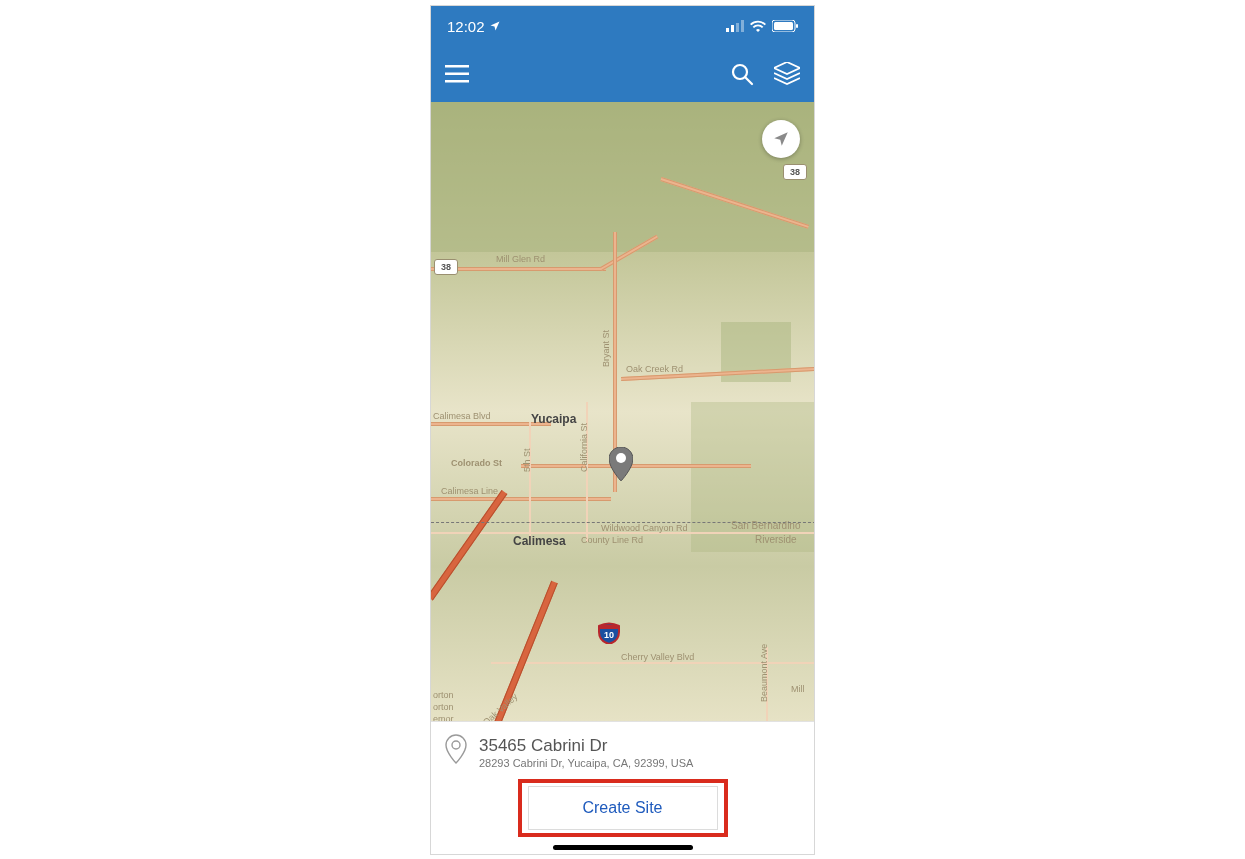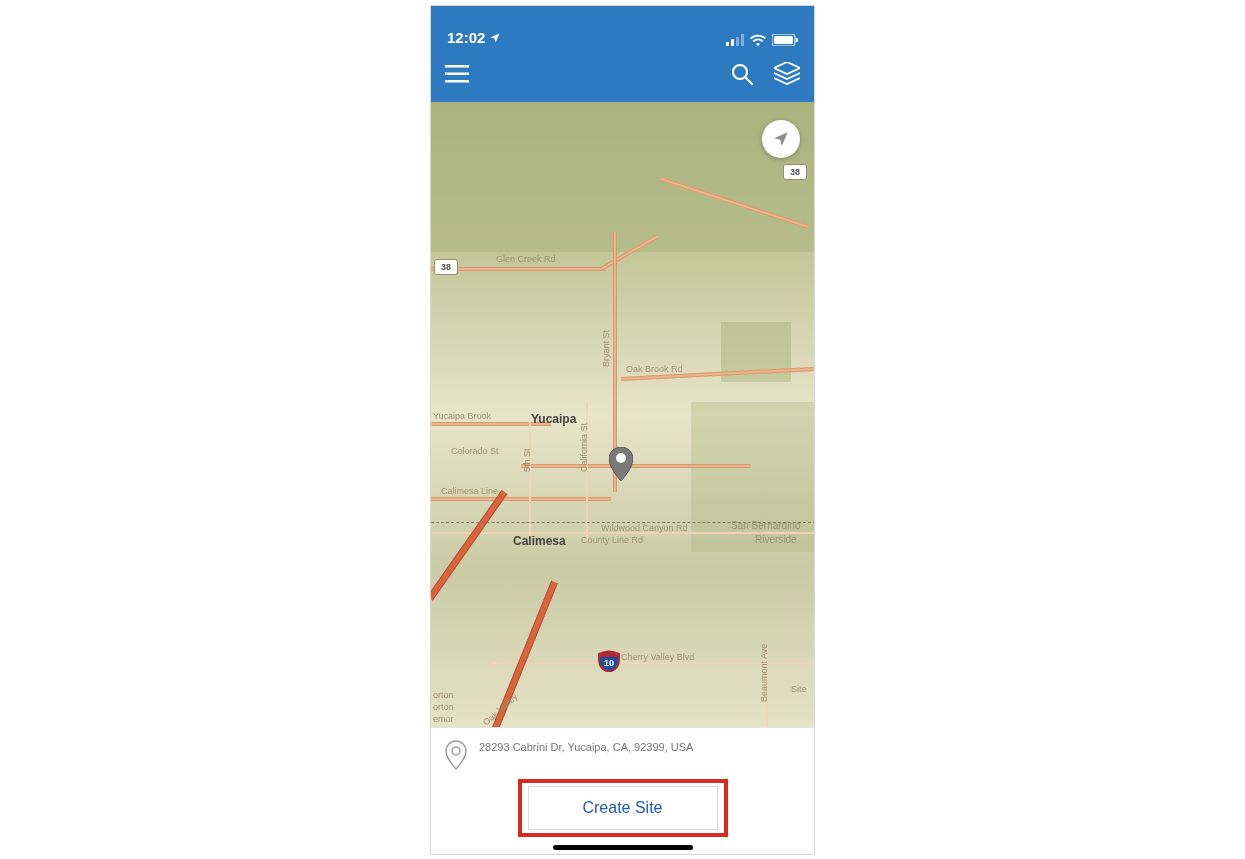--- a/index.html
+++ b/index.html
@@ -22,25 +22,25 @@
     display: flex;
     flex-direction: column;
   }
 
   
   .status-bar {
     height: 40px;
     background: #2e7ac0;
     color: #fff;
     display: flex;
-    align-items: flex-end;
+    align-items: center;
     justify-content: space-between;
     padding: 0 16px;
     font-size: 15px;
-    font-weight: 700;
+    font-weight: 400;
   }
   .status-left { display: flex; align-items: center; gap: 4px; }
   .status-right { display: flex; align-items: center; gap: 6px; }
   .status-right svg { display: block; }
 
   
   .nav-bar {
     height: 56px;
     background: #2e7ac0;
     display: flex;
@@ -263,42 +263,42 @@
     <div class="road-h minor" style="left:60px;top:560px;width:325px;"></div>
     <div class="road-v minor" style="left:335px;top:545px;height:90px;"></div>
 
     <div class="freeway" style="left:70px;top:390px;height:130px;transform:rotate(35deg);"></div>
     <div class="freeway" style="left:120px;top:480px;height:180px;transform:rotate(22deg);"></div>
 
     <div class="powerline" style="left:0;top:420px;width:385px;"></div>
 
     <div class="road-shield" style="left:3px;top:157px;">38</div>
     <div class="road-shield" style="left:352px;top:62px;">38</div>
-    <div class="interstate" style="left:159px;top:548px;padding-left:8px;">
+    <div class="interstate" style="left:159px;top:520px;padding-left:8px;">
       <svg width="22" height="22" viewBox="0 0 22 22">
         <path d="M1 4 Q11 -1 21 4 L21 10 Q21 19 11 22 Q1 19 1 10 Z" fill="#1b4fa0" stroke="#b8272d" stroke-width="2"></path>
         <rect x="2" y="3" width="18" height="4" fill="#b8272d"></rect>
         <text x="11" y="16" text-anchor="middle" fill="#fff" font-size="9" font-weight="700">10</text>
       </svg>
     </div>
 
-    <span class="map-label" style="left:65px;top:152px;">Glen Creek Rd</span>
-    <span class="map-label" style="left:195px;top:262px;">Oak Brook Rd</span>
+    <span class="map-label" style="left:65px;top:152px;">Mill Glen Rd</span>
+    <span class="map-label" style="left:195px;top:262px;">Oak Creek Rd</span>
     <span class="map-label" style="left:170px;top:265px;transform:rotate(-90deg);transform-origin:left top;">Bryant St</span>
-    <span class="map-label" style="left:2px;top:309px;">Yucaipa Brook</span>
+    <span class="map-label" style="left:2px;top:309px;">Calimesa Blvd</span>
     <span class="map-label" style="left:148px;top:370px;transform:rotate(-90deg);transform-origin:left top;">California St</span>
     <span class="map-label" style="left:91px;top:370px;transform:rotate(-90deg);transform-origin:left top;">5th St</span>
-    <span class="map-label" style="left:20px;top:344px;">Colorado St</span>
+    <span class="map-label" style="left:20px;top:356px;font-weight:bold;">Colorado St</span>
     <span class="map-label" style="left:10px;top:384px;">Calimesa Line</span>
     <span class="map-label" style="left:170px;top:397px;margin-top:24px;">Wildwood Canyon Rd</span>
     <span class="map-label" style="left:150px;top:433px;">County Line Rd</span>
     <span class="map-label" style="left:190px;top:550px;">Cherry Valley Blvd</span>
     <span class="map-label" style="left:328px;top:600px;transform:rotate(-90deg);transform-origin:left top;">Beaumont Ave</span>
     <span class="map-label" style="left:50px;top:618px;transform:rotate(-42deg);transform-origin:left top;">Oak Valley</span>
-    <span class="map-label" style="left:360px;top:582px;">Site</span>
+    <span class="map-label" style="left:360px;top:582px;">Mill</span>
     <span class="map-label" style="left:2px;top:588px;">orton</span>
     <span class="map-label" style="left:2px;top:600px;">orton</span>
     <span class="map-label" style="left:2px;top:612px;">emor</span>
 
     <span class="city-label" style="left:100px;top:310px;">Yucaipa</span>
     <span class="city-label" style="left:82px;top:432px;">Calimesa</span>
     <span class="region-label" style="left:300px;top:418px;">San Bernardino</span>
     <span class="region-label" style="left:324px;top:432px;">Riverside</span>
 
     <div class="map-pin" style="left:178px;top:345px;">
@@ -315,20 +315,21 @@
     </div>
   </div>
 
   <div class="card">
     <div class="card-row">
       <svg width="22" height="30" viewBox="0 0 22 30">
         <path d="M11 1C5.5 1 1 5.5 1 11c0 7.5 10 18 10 18s10-10.5 10-18C21 5.5 16.5 1 11 1z" fill="none" stroke="#9a9a9a" stroke-width="1.4"></path>
         <circle cx="11" cy="11" r="4" fill="none" stroke="#9a9a9a" stroke-width="1.4"></circle>
       </svg>
       <div class="card-text">
+        <h3>35465 Cabrini Dr</h3>
         <p>28293 Cabrini Dr, Yucaipa, CA, 92399, USA</p>
       </div>
     </div>
     <div class="btn-wrap">
       <div class="create-btn">Create Site</div>
       <div class="highlight"></div>
     </div>
   </div>
 
   <div class="home-indicator"></div>

